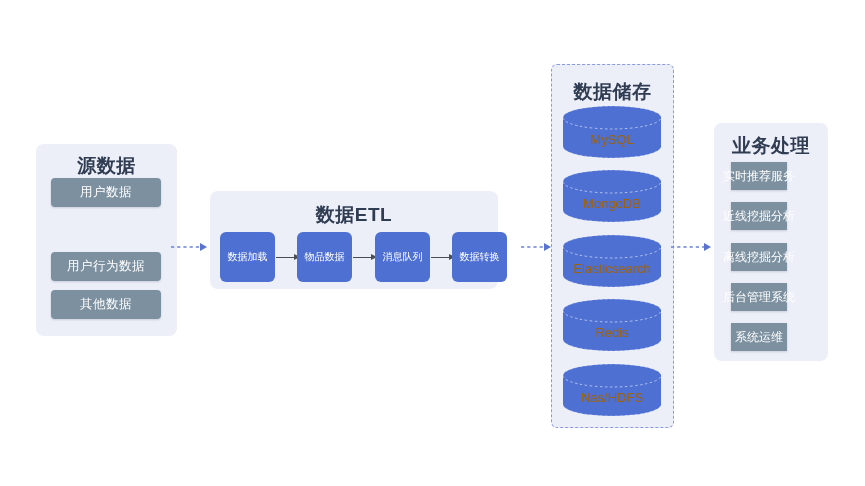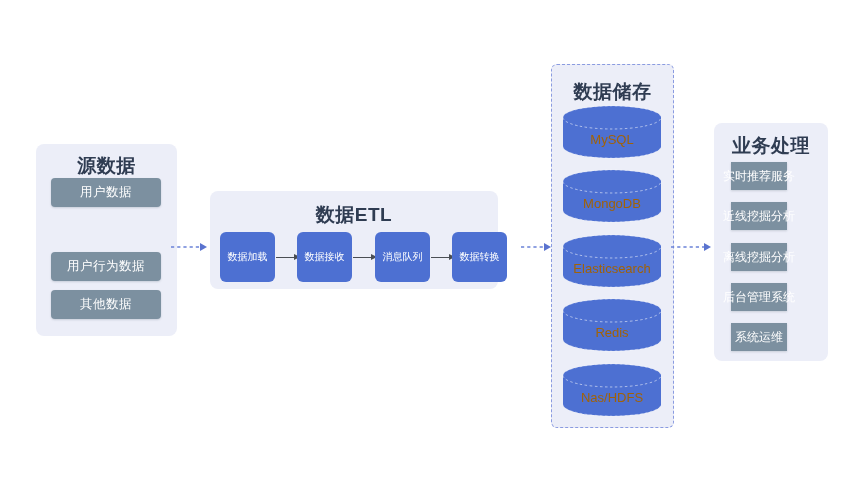--- a/index.html
+++ b/index.html
@@ -66,21 +66,21 @@
 
   <svg class="connector" style="left:170px;" width="38" height="12" viewBox="0 0 38 12">
     <line x1="1" y1="6" x2="30" y2="6" stroke="#6b82d8" stroke-width="1.6" stroke-dasharray="3.2 3"></line>
     <path d="M30 2 L37 6 L30 10 Z" fill="#5a73cf"></path>
   </svg>
 
   <section class="panel" style="left:210px;top:191px;width:288px;height:98px;">
     <h2 class="panel-title" style="top:11px;">数据ETL</h2>
     <div class="blue-box" style="left:10px;">数据加载</div>
     <div class="solid-arrow" style="left:66px;"></div>
-    <div class="blue-box" style="left:87px;">数据接收</div>
+    <div class="blue-box" style="left:87px;">物品数据</div>
     <div class="solid-arrow" style="left:143px;"></div>
     <div class="blue-box" style="left:165px;">消息队列</div>
     <div class="solid-arrow" style="left:221px;"></div>
     <div class="blue-box" style="left:242px;">数据转换</div>
   </section>
 
   <svg class="connector" style="left:520px;" width="32" height="12" viewBox="0 0 32 12">
     <line x1="1" y1="6" x2="24" y2="6" stroke="#6b82d8" stroke-width="1.6" stroke-dasharray="3.2 3"></line>
     <path d="M24 2 L31 6 L24 10 Z" fill="#5a73cf"></path>
   </svg>

